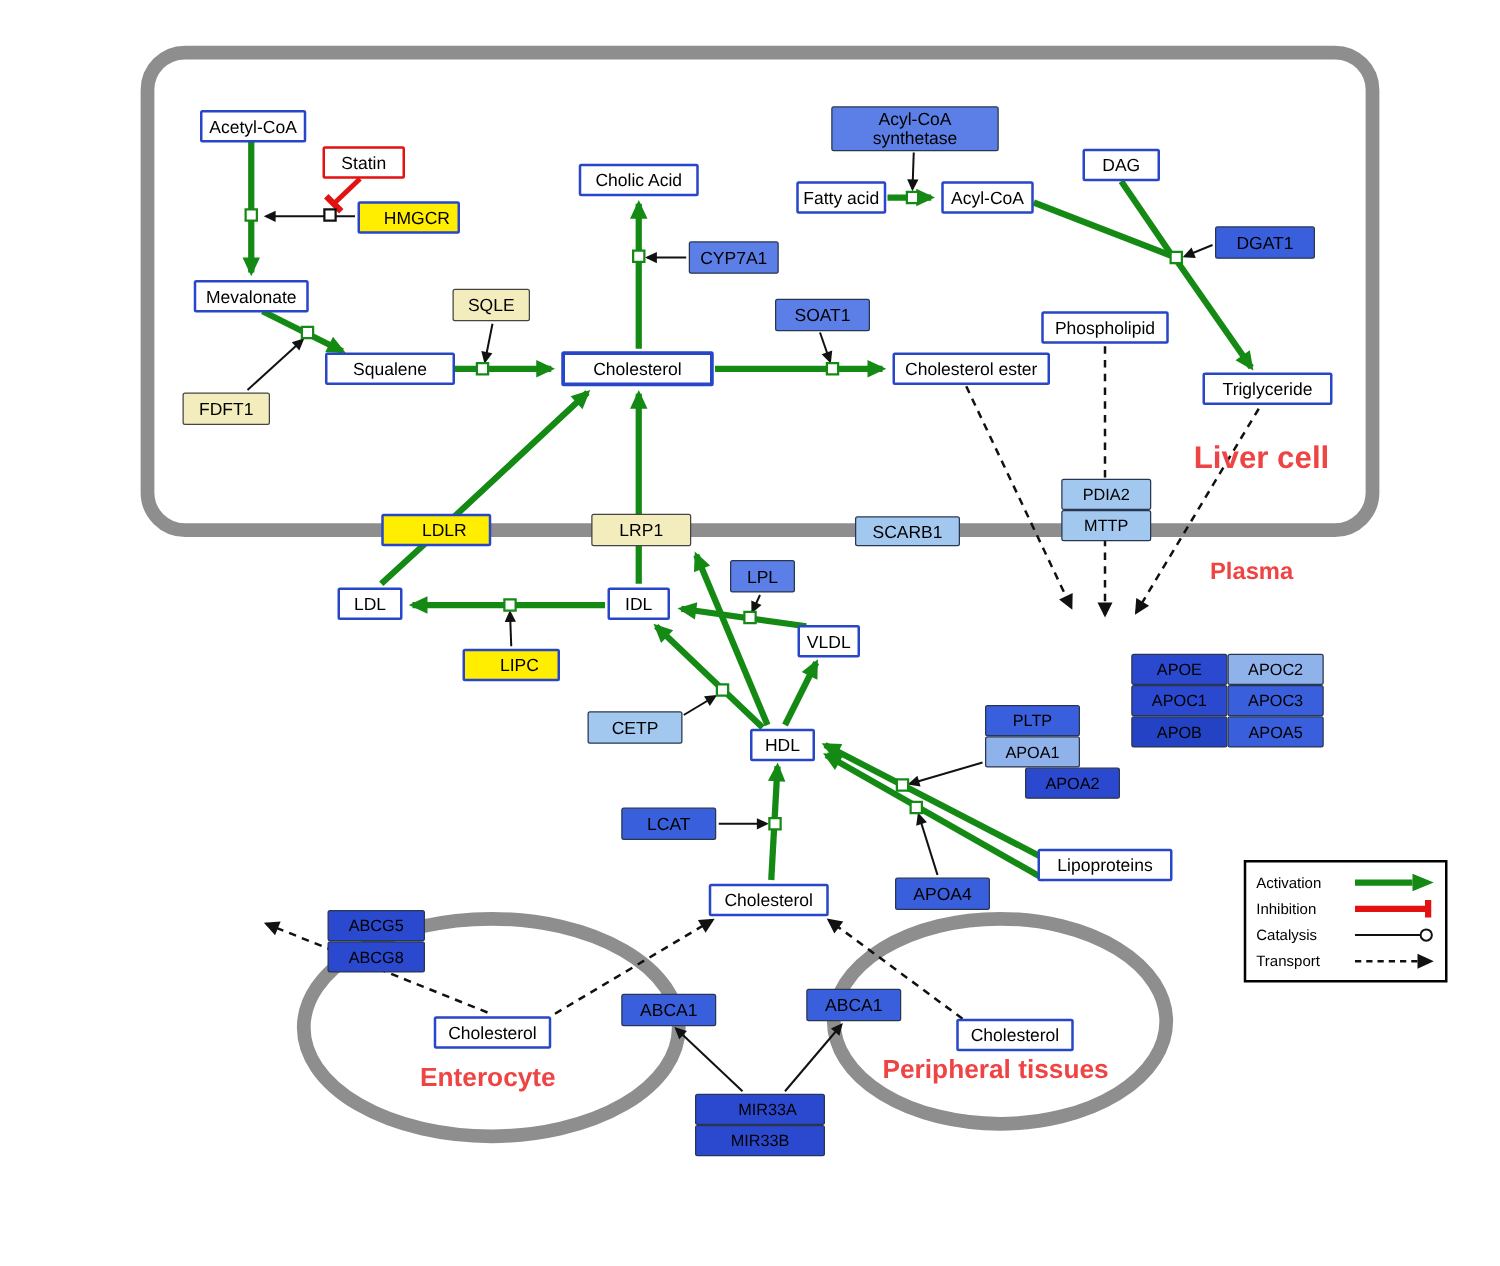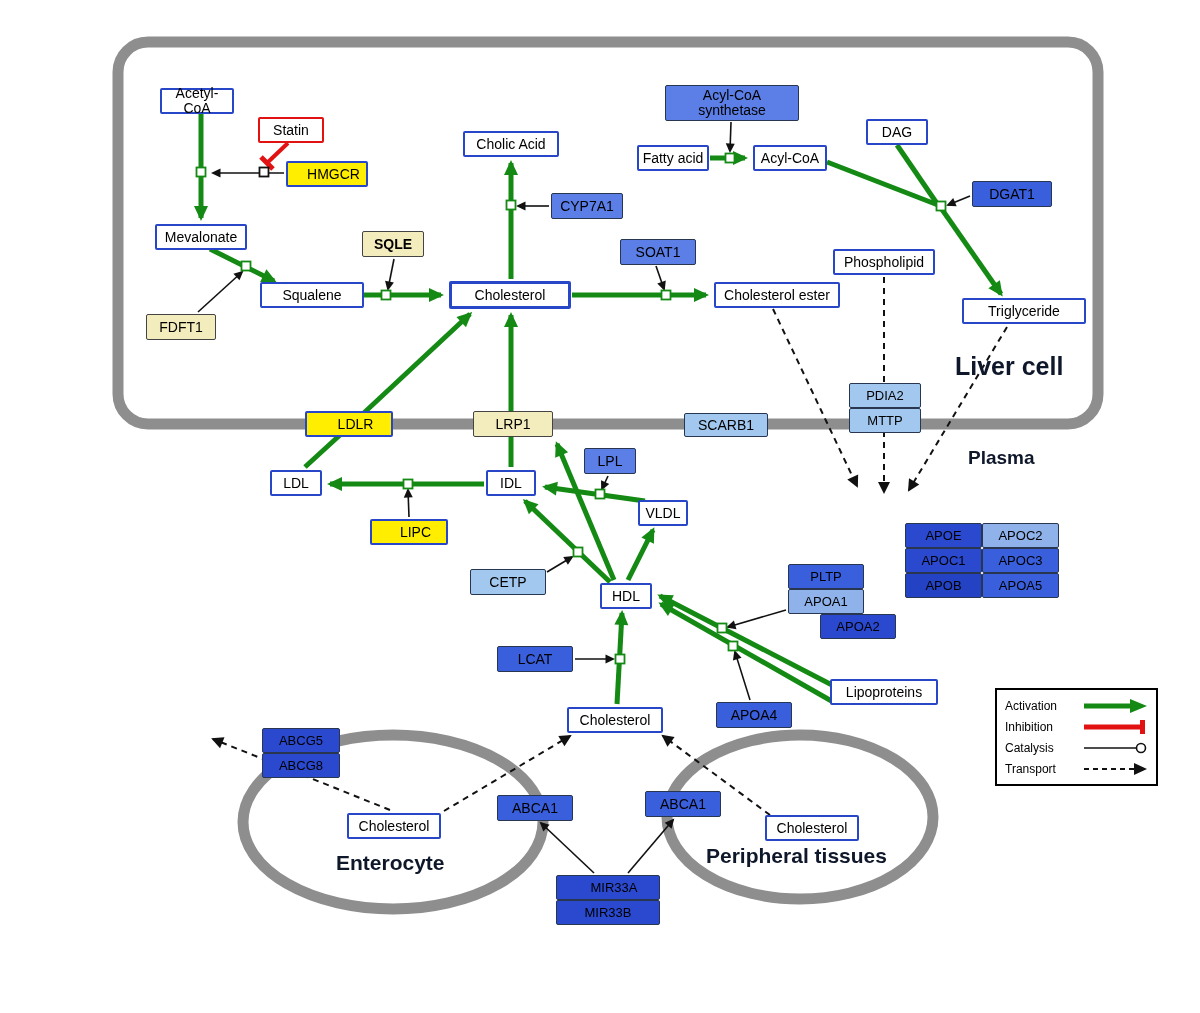--- a/index.html
+++ b/index.html
@@ -12,21 +12,21 @@
   .red-border{border:2px solid #e31212;}
   .y{background:#ffee00;padding-left:13px;}
   .py{background:#f3edbd;border:1px solid #444;}
   .lb{background:#a3c8ef;border:1px solid #28364f;}
   .b1{background:#5b7fe6;border:1px solid #28364f;}
   .b2{background:#3a5fdc;border:1px solid #28364f;}
   .b3{background:#2b49cf;border:1px solid #28364f;}
   .b4{background:#8fb2ea;border:1px solid #28364f;}
   .b5{background:#2343c4;border:1px solid #28364f;}
   .cell{height:25px;font-size:13px;}
-  .region{position:absolute;color:#0f172a;font-weight:bold;z-index:2;white-space:nowrap;}
+  .region{position:absolute;color:#ef4444;font-weight:bold;z-index:2;white-space:nowrap;}
   .legend{position:absolute;left:995px;top:688px;width:163px;height:98px;border:2px solid #000;
           background:#fff;z-index:3;display:flex;flex-direction:column;justify-content:space-around;
           padding:5px 8px;box-sizing:border-box;}
   .lrow{display:flex;align-items:center;justify-content:space-between;font-size:12px;color:#000;}
   .lrow svg{flex:none;}
 </style>
 </head>
 <body>
 
 <div class="stage">
@@ -120,39 +120,39 @@
       <rect x="728.5" y="641.5" width="9" height="9"></rect>
       <rect x="259.5" y="167.5" width="9" height="9" stroke="#111"></rect>
     </g>
   </svg>
 
   <div class="region" style="left:955px;top:352px;font-size:25px;">Liver cell</div>
   <div class="region" style="left:968px;top:447px;font-size:19px;">Plasma</div>
   <div class="region" style="left:336px;top:851px;font-size:21px;">Enterocyte</div>
   <div class="region" style="left:706px;top:844px;font-size:21px;">Peripheral tissues</div>
 
-  <div class="node" style="left:160px;top:88px;width:74px;">Acetyl-CoA</div>
+  <div class="node" style="left:160px;top:88px;width:85px;">Acetyl-CoA</div>
   <div class="node red-border" style="left:258px;top:117px;width:66px;">Statin</div>
   <div class="node y" style="left:286px;top:161px;width:82px;">HMGCR</div>
   <div class="node" style="left:155px;top:224px;width:92px;">Mevalonate</div>
-  <div class="node py" style="left:362px;top:231px;width:62px;font-weight:bold;">SQLE</div>
+  <div class="node py" style="left:362px;top:231px;width:62px;">SQLE</div>
   <div class="node py" style="left:146px;top:314px;width:70px;">FDFT1</div>
   <div class="node" style="left:260px;top:282px;width:104px;">Squalene</div>
   <div class="node" style="left:463px;top:131px;width:96px;">Cholic Acid</div>
   <div class="node b1" style="left:551px;top:193px;width:72px;">CYP7A1</div>
   <div class="node bold-border" style="left:449px;top:281px;width:122px;height:28px;">Cholesterol</div>
   <div class="node b1" style="left:620px;top:239px;width:76px;">SOAT1</div>
   <div class="node" style="left:714px;top:282px;width:126px;">Cholesterol ester</div>
   <div class="node b1" style="left:665px;top:85px;width:134px;height:36px;padding:0 14px;">Acyl-CoA synthetase</div>
   <div class="node" style="left:637px;top:145px;width:72px;">Fatty acid</div>
   <div class="node" style="left:753px;top:145px;width:74px;">Acyl-CoA</div>
   <div class="node" style="left:866px;top:119px;width:62px;">DAG</div>
   <div class="node b2" style="left:972px;top:181px;width:80px;">DGAT1</div>
   <div class="node" style="left:833px;top:249px;width:102px;">Phospholipid</div>
-  <div class="node" style="left:962px;top:298px;width:124px;">Triglyceride</div>
+  <div class="node" style="left:962px;top:298px;width:104px;">Triglyceride</div>
 
   <div class="node y" style="left:305px;top:411px;width:88px;">LDLR</div>
   <div class="node py" style="left:473px;top:411px;width:80px;">LRP1</div>
   <div class="node lb" style="left:684px;top:413px;width:84px;height:24px;">SCARB1</div>
   <div class="node lb cell" style="left:849px;top:383px;width:72px;">PDIA2</div>
   <div class="node lb cell" style="left:849px;top:408px;width:72px;">MTTP</div>
 
   <div class="node" style="left:270px;top:470px;width:52px;">LDL</div>
   <div class="node" style="left:486px;top:470px;width:50px;">IDL</div>
   <div class="node b1" style="left:584px;top:448px;width:52px;">LPL</div>

